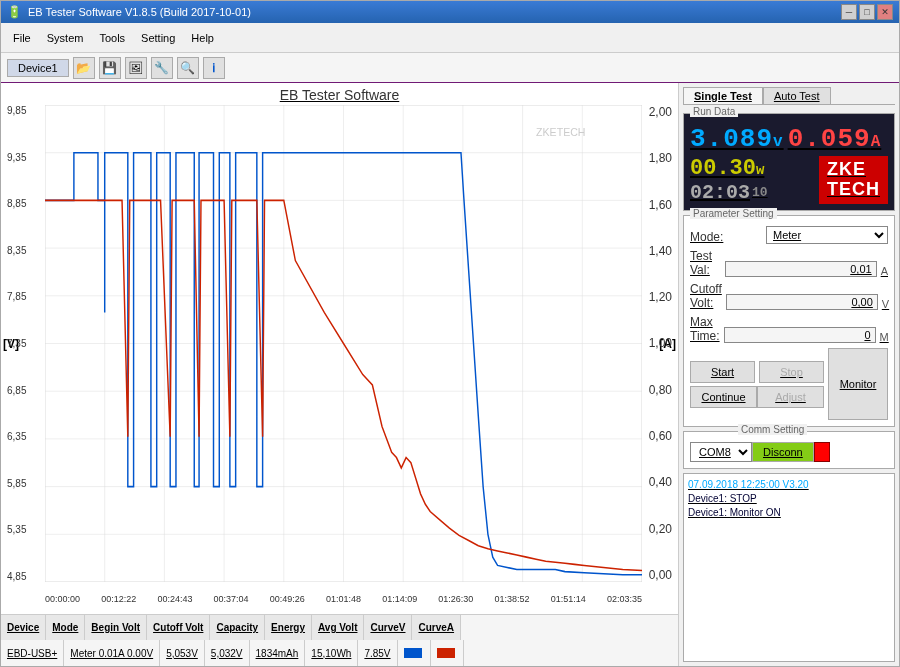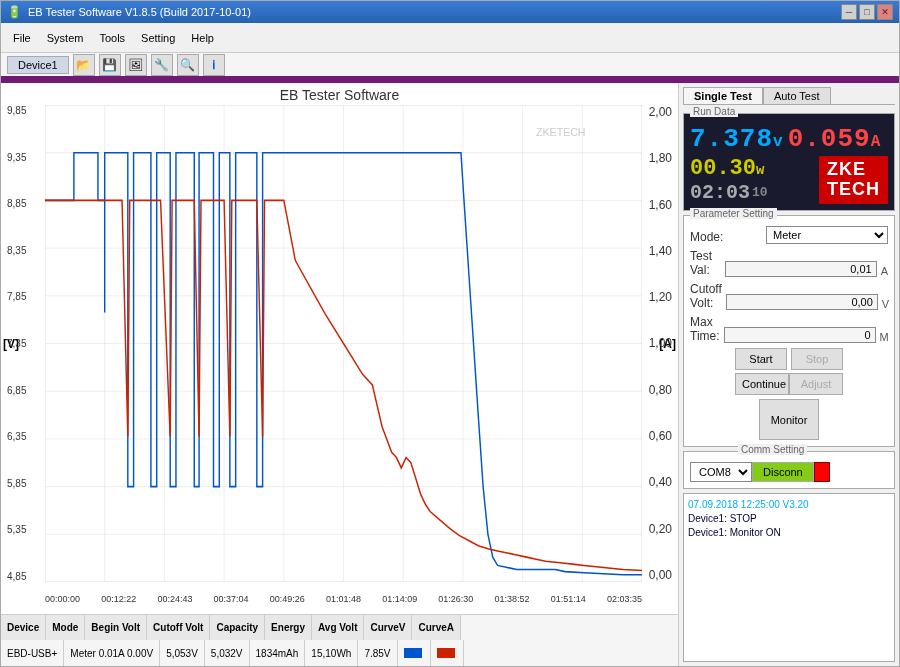--- a/index.html
+++ b/index.html
@@ -49,21 +49,21 @@
       height: 30px;
       align-items: center;
     }
     .menu-item {
       padding: 1px 8px;
       cursor: pointer;
       font-size: 11px;
     }
     .toolbar {
       background: #f5f5f5;
-      border-bottom: 7px solid #701a75;
+      border-bottom: 1px solid #701a75;
       padding: 3px 6px;
       display: flex;
       align-items: center;
       gap: 4px;
       height: 30px;
     }
     .toolbar-btn {
       width: 22px; height: 22px;
       background: #e0e0e0;
       border: 1px solid #aaa;
@@ -75,20 +75,21 @@
       background: #d0d8e8;
       border: 1px solid #aaa;
       padding: 2px 10px;
       font-size: 11px;
       cursor: pointer;
     }
     .main-area {
       display: flex;
       flex: 1;
       overflow: hidden;
+      text-decoration: underline;
     }
     .chart-area {
       flex: 1;
       background: white;
       border-right: 1px solid #ccc;
       position: relative;
       display: flex;
       flex-direction: column;
     }
     .chart-title {
@@ -625,21 +626,21 @@
       <div class="tab-row">
         <div class="tab active">Single Test</div>
         <div class="tab">Auto Test</div>
       </div>
 
       <div class="run-data-box" style="margin-top:4px;">
         <span class="run-data-label">Run Data</span>
         <div style="margin-top:4px;">
           <div class="run-data-top">
             <span class="voltage-display">
-              <span>7.378</span><span class="unit-v">v</span>
+              <span>3.089</span><span class="unit-v">v</span>
             </span>
             <span class="current-display">
               <span>0.059</span><span class="unit-a">A</span>
             </span>
           </div>
           <div class="run-data-middle">
             <div>
               <div style="display:flex;align-items:baseline;gap:2px;">
                 <span class="power-display">
                   <span>00.30</span><span class="unit-w">w</span>
@@ -679,32 +680,32 @@
             <input class="param-input" type="text" value="0,00" style="">
             <span class="param-unit">V</span>
           </div>
           <div class="param-row">
             <span class="param-name">Max Time:</span>
             <input class="param-input" type="text" value="0" style="">
             <span class="param-unit">M</span>
           </div>
         </div>
 
-        <div style="display:flex; gap:4px; margin-top:4px; align-items:center;flex-direction:column;">
+        <div style="display:flex; gap:4px; margin-top:4px; align-items:center;">
           <div style="display:flex; flex-direction:column; gap:3px; flex:1;">
             <div style="display:flex; gap:4px;">
               <button class="ctrl-btn">Start</button>
               <button class="ctrl-btn" style="color:#aaa;">Stop</button>
             </div>
             <div style="display:flex; gap:0;">
               <button class="ctrl-btn">Continue</button>
               <button class="ctrl-btn" style="color:#aaa;">Adjust</button>
             </div>
           </div>
-          <button class="ctrl-btn monitor" style="height:41px;">Monitor</button>
+          <button class="ctrl-btn monitor" style="height:72px;">Monitor</button>
         </div>
       </div>
 
       <div class="comm-box">
         <span class="comm-label">Comm Setting</span>
         <div class="comm-row" style="margin-top:4px;">
           <select class="com-select">
             <option>COM8</option>
           </select>
           <button class="disconn-btn">Disconn</button>

